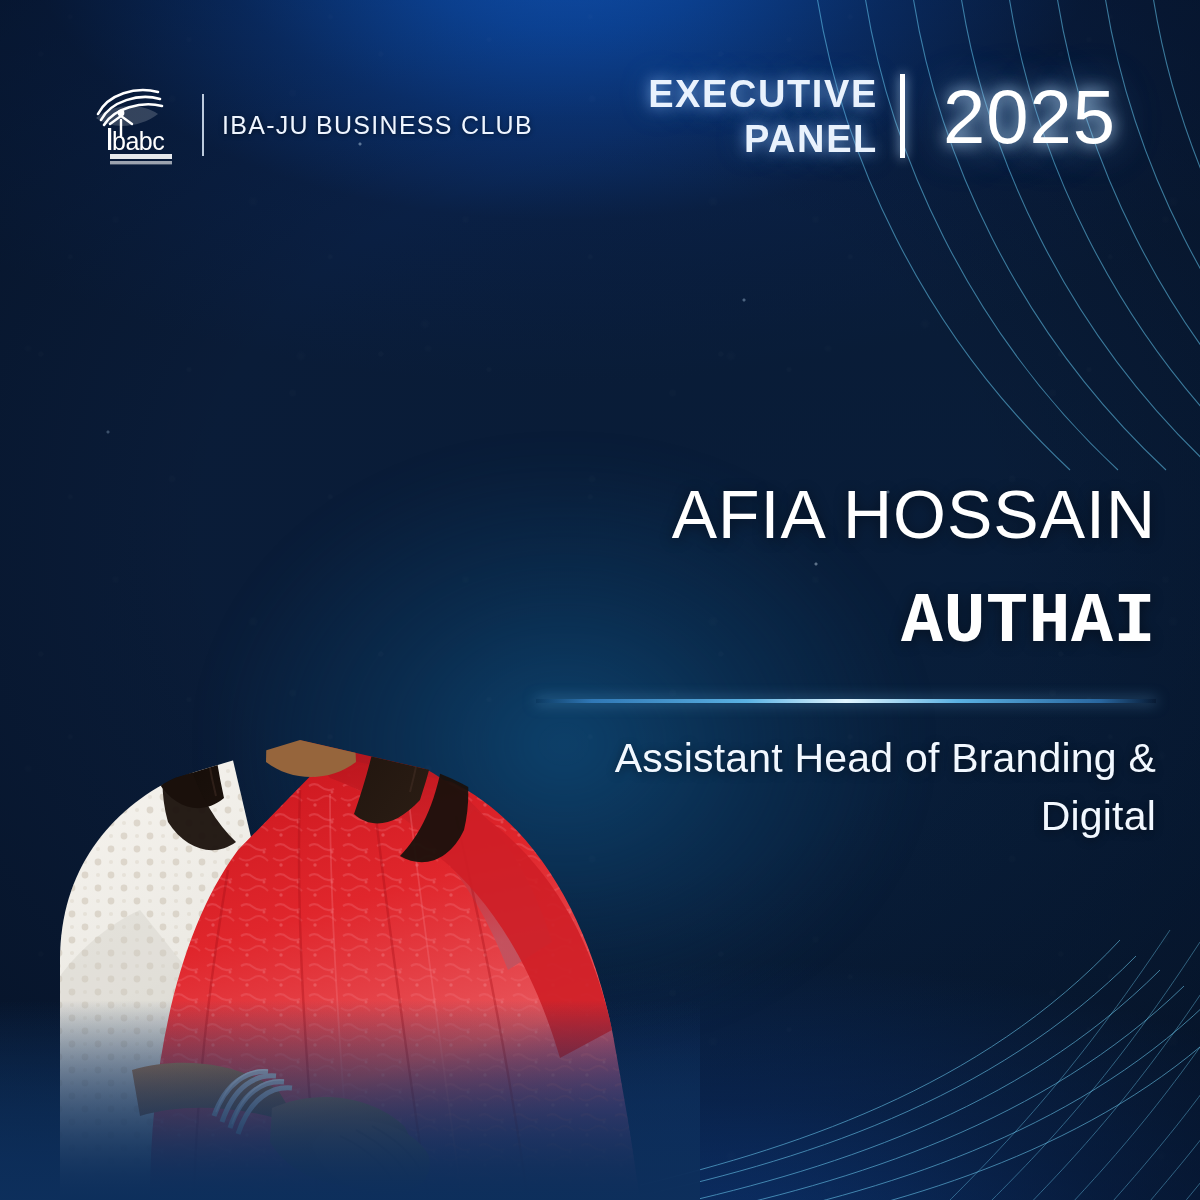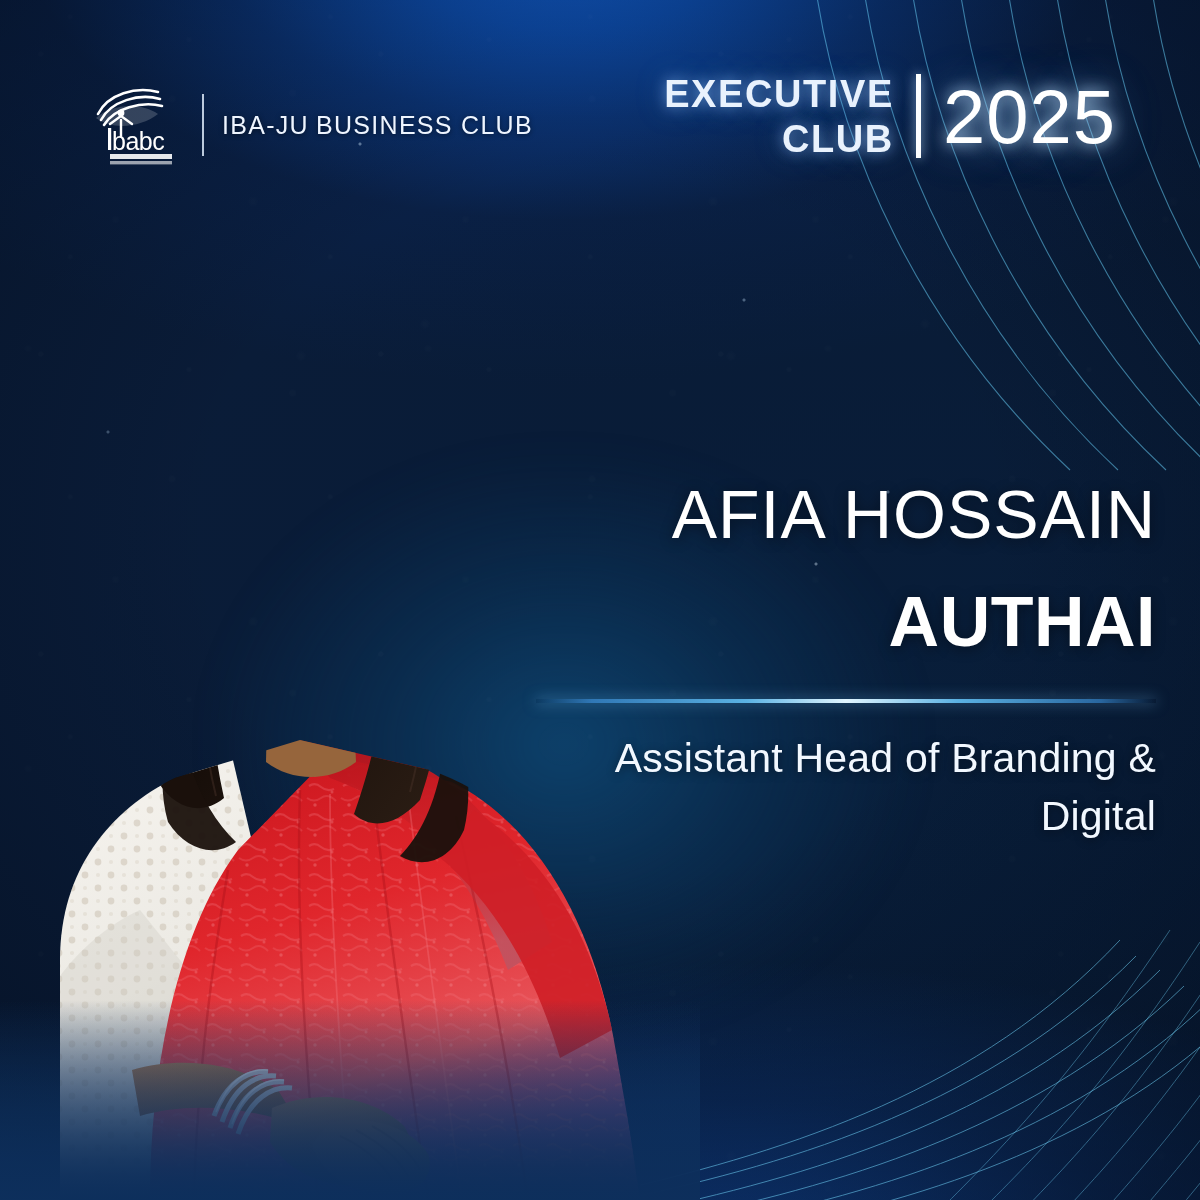--- a/index.html
+++ b/index.html
@@ -147,21 +147,21 @@
   }
   .panel-rule {
     width: 5px;
     background: #ffffff;
     box-shadow: 0 0 12px rgba(180,220,255,0.85);
     margin: 2px 0 4px 0;
   }
   .panel-year {
     display: flex;
     align-items: center;
-    padding-left: 22px;
+    padding-left: 38px;
     color: #ffffff;
     font-size: 76px;
     font-weight: 400;
     letter-spacing: 1px;
     line-height: 1;
     text-shadow: 0 0 16px rgba(190,225,255,0.95), 0 0 36px rgba(140,195,255,0.55), 0 0 60px rgba(110,175,255,0.3);
   }
 
   
   .info-block {
@@ -181,20 +181,21 @@
     text-shadow: 0 2px 14px rgba(0,0,0,0.45);
   }
   .name-last {
     color: #ffffff;
     font-size: 70px;
     font-weight: 700;
     letter-spacing: 0.5px;
     line-height: 1.08;
     margin: 34px 0 16px 0;
     text-shadow: 0 2px 14px rgba(0,0,0,0.45);
+    font-family: Liberation Mono, monospace;
   }
   .info-divider {
     position: relative;
     height: 4px;
     margin: 38px 0 0 0;
     background: linear-gradient(to right,
         rgba(40,110,185,0.0) 0%,
         rgba(60,140,210,0.75) 9%,
         rgba(95,185,235,0.95) 34%,
         rgba(225,245,255,1) 50%,
@@ -439,21 +440,21 @@
     <div class="logo-rule"></div>
     <div class="logo-words">
       <span>IBA-JU</span>
       <span>BUSINESS CLUB</span>
     </div>
   </div>
 
   <div class="panel-block">
     <div class="panel-words">
       <span>EXECUTIVE</span>
-      <span>CLUB</span>
+      <span>PANEL</span>
     </div>
     <div class="panel-rule"></div>
     <div class="panel-year">2025</div>
   </div>
 
   <div class="info-block">
     <div class="name-first">AFIA HOSSAIN</div>
     <div class="name-last">AUTHAI</div>
     <div class="info-divider"></div>
     <div class="role-text">Assistant Head of Branding &amp; Digital</div>

